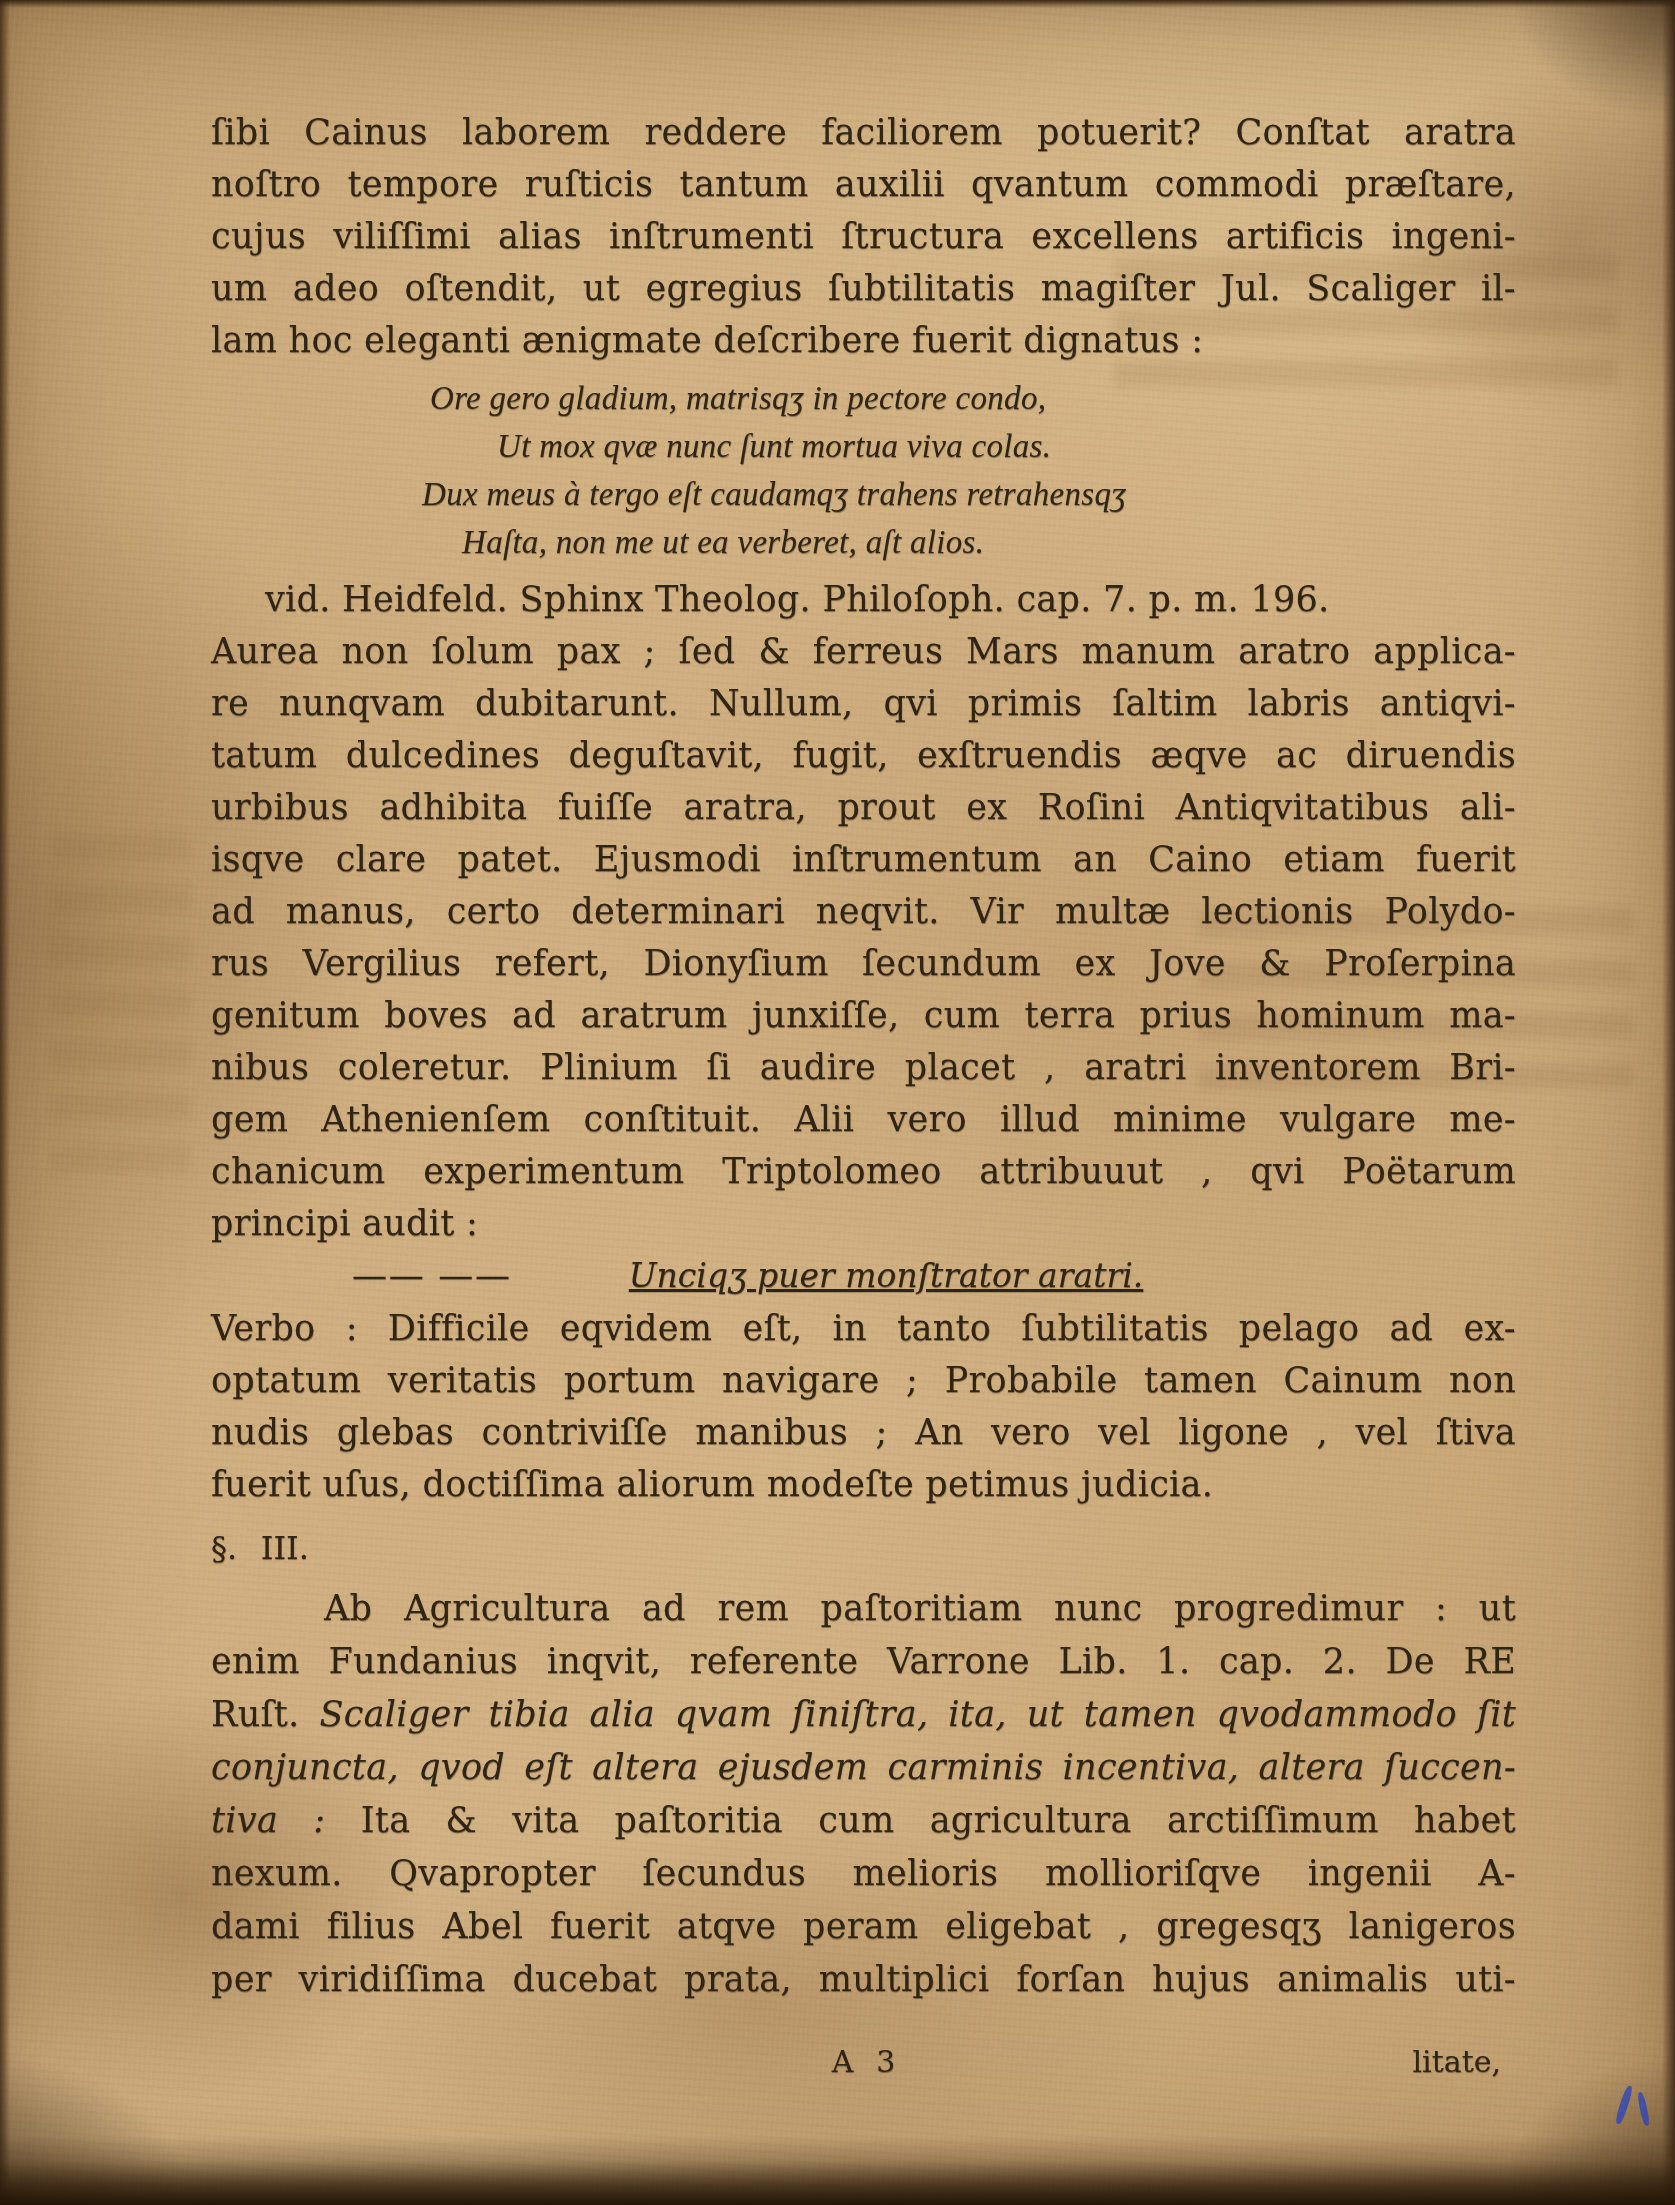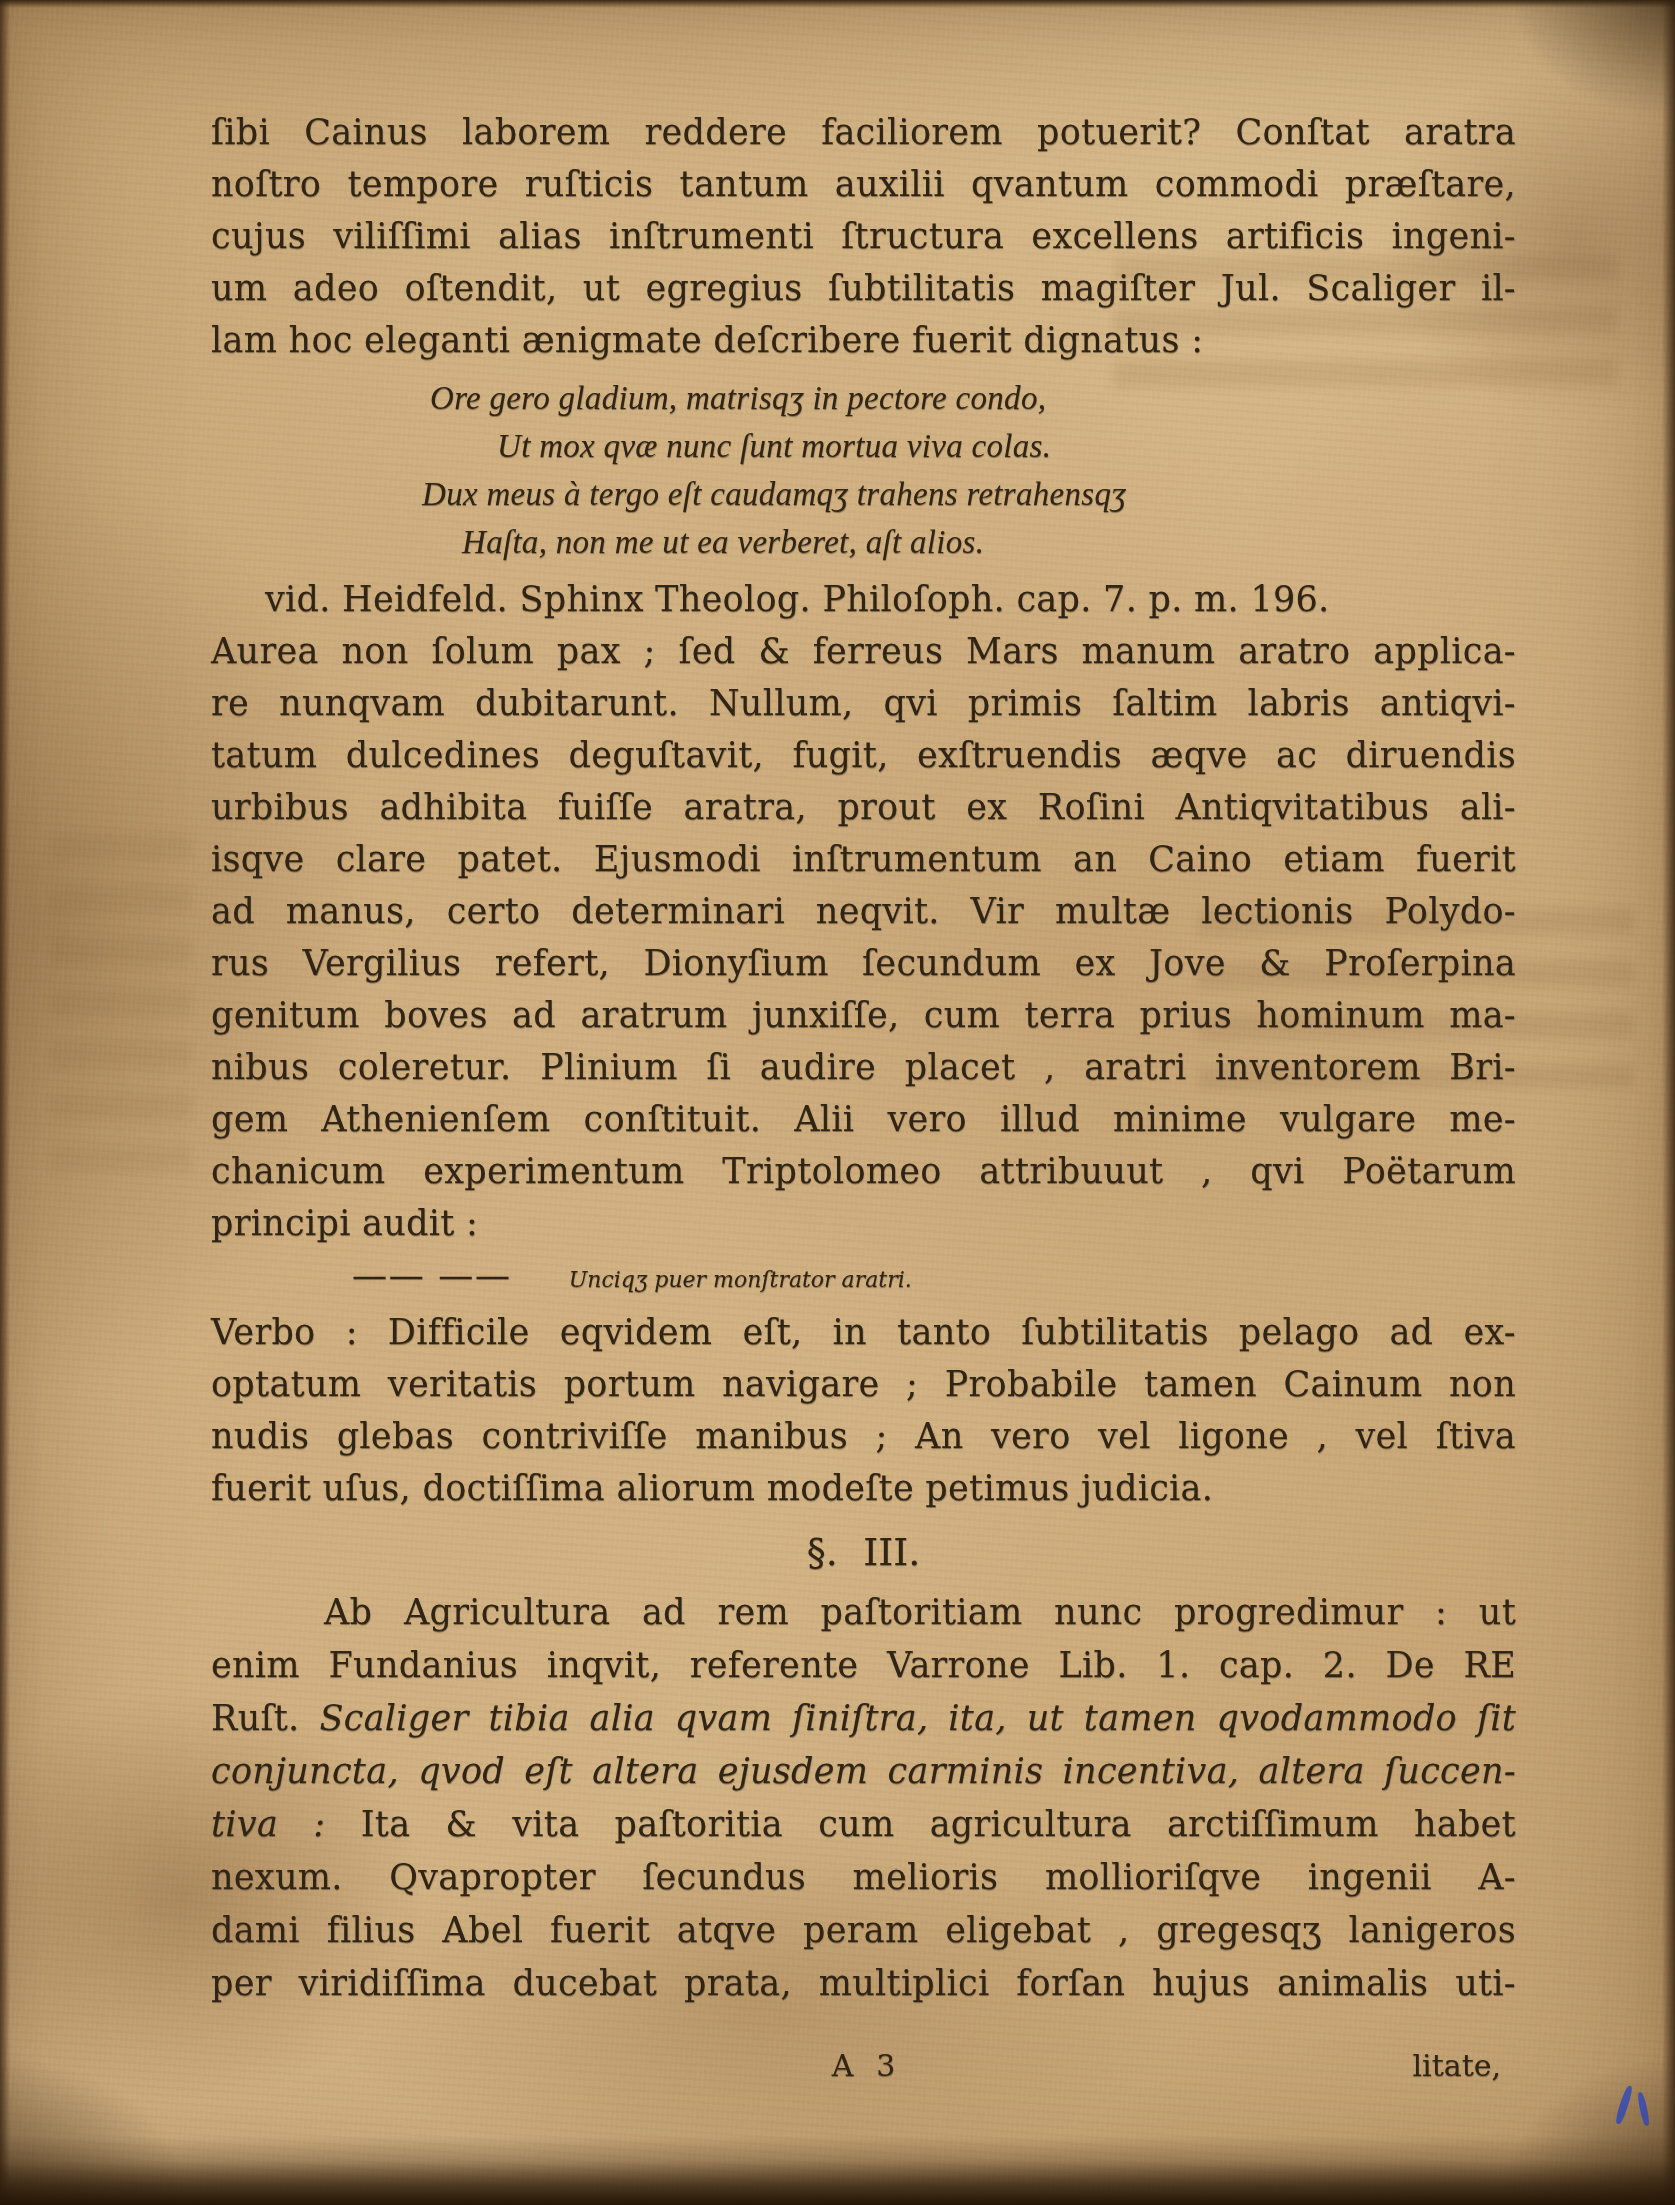--- a/index.html
+++ b/index.html
@@ -46,23 +46,23 @@
   }
   .j { text-align: justify; text-align-last: justify; }
   .it { font-style: italic; }
   .verse { margin-top: 8.4px; margin-bottom: 6.7px; }
   .verse .line { font-size: 33px; line-height: 48px; font-style: italic; font-family: Liberation Serif, serif; }
   .v1 { margin-left: 219px; } .v2 { margin-left: 286px; }
   .v3 { margin-left: 211px; } .v4 { margin-left: 251px; }
   .citation { margin-left: 54px; }
   .quoteline { line-height: 52px; font-size: 35px; text-shadow: 0.3px 0.5px 0.9px rgba(48,35,22,.5); }
   .dashes { margin-left: 141px; letter-spacing: 1.7px; color: #302415; }
-  .qtext { margin-left: 46px; font-size: 22px; }
+  .qtext { margin-left: 106px; font-size: 33px; text-decoration: underline; }
   .heading {
-    font-size: 38px; line-height: 52px; text-align: center;
+    font-size: 32px; line-height: 52px; text-align: left;
     margin: 11.7px 0 8.4px; word-spacing: 13.4px; color: #302415;
     text-shadow: 0.3px 0.5px 0.9px rgba(48,35,22,.5);
   }
   .p4 .line { line-height: 53px; }
   .indent { text-indent: 113px; }
   .footer { position: relative; margin-top: 30px; font-size: 30px; line-height: 52px;
     text-shadow: 0.3px 0.5px 0.9px rgba(48,35,22,.5); }
   .sig { text-align: center; word-spacing: 13.4px; }
   .catch { position: absolute; right: 15px; top: 0; }
 

